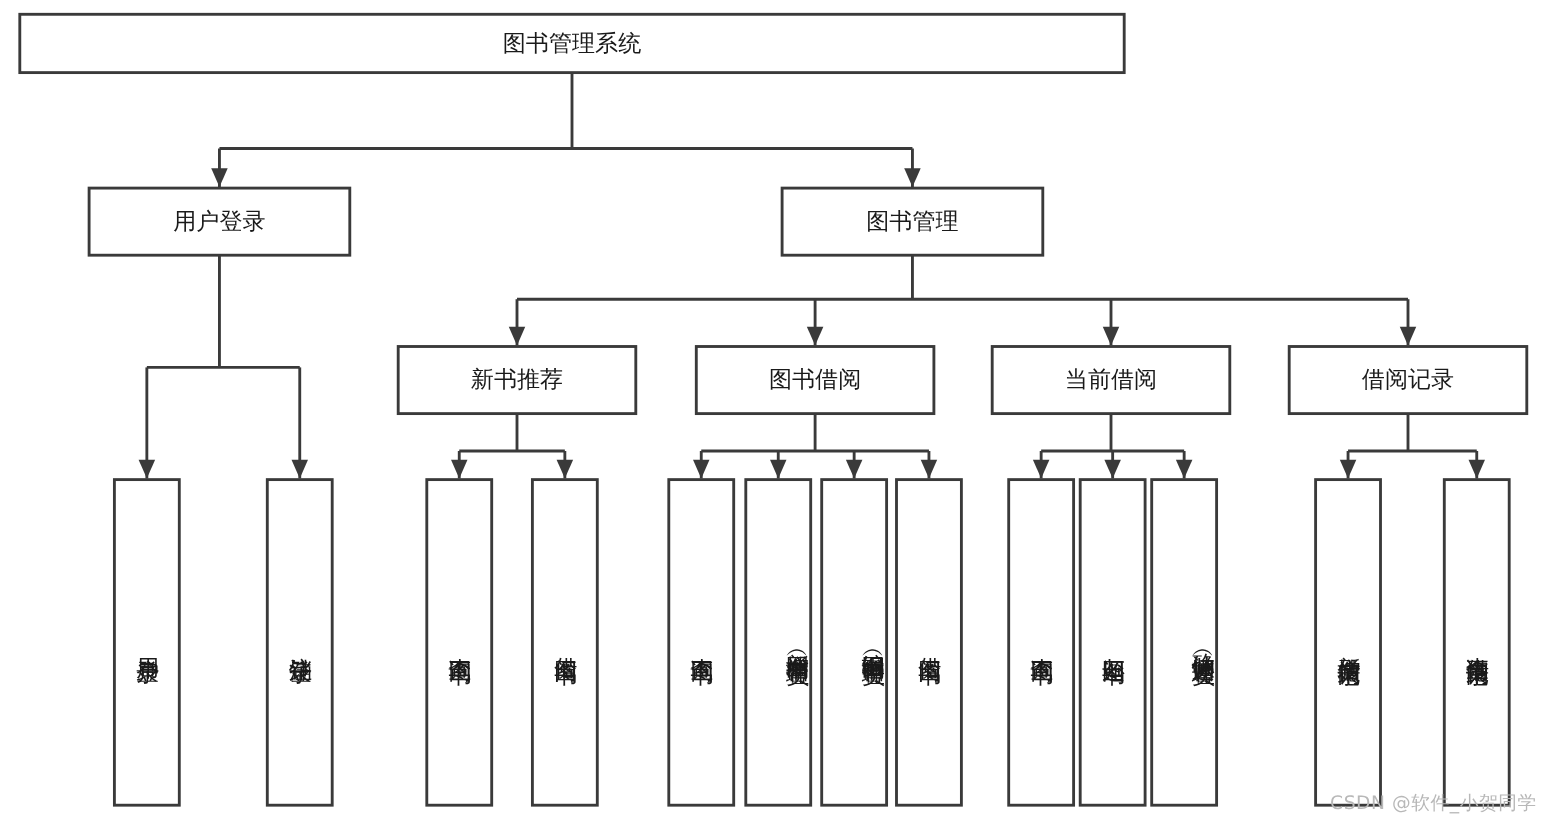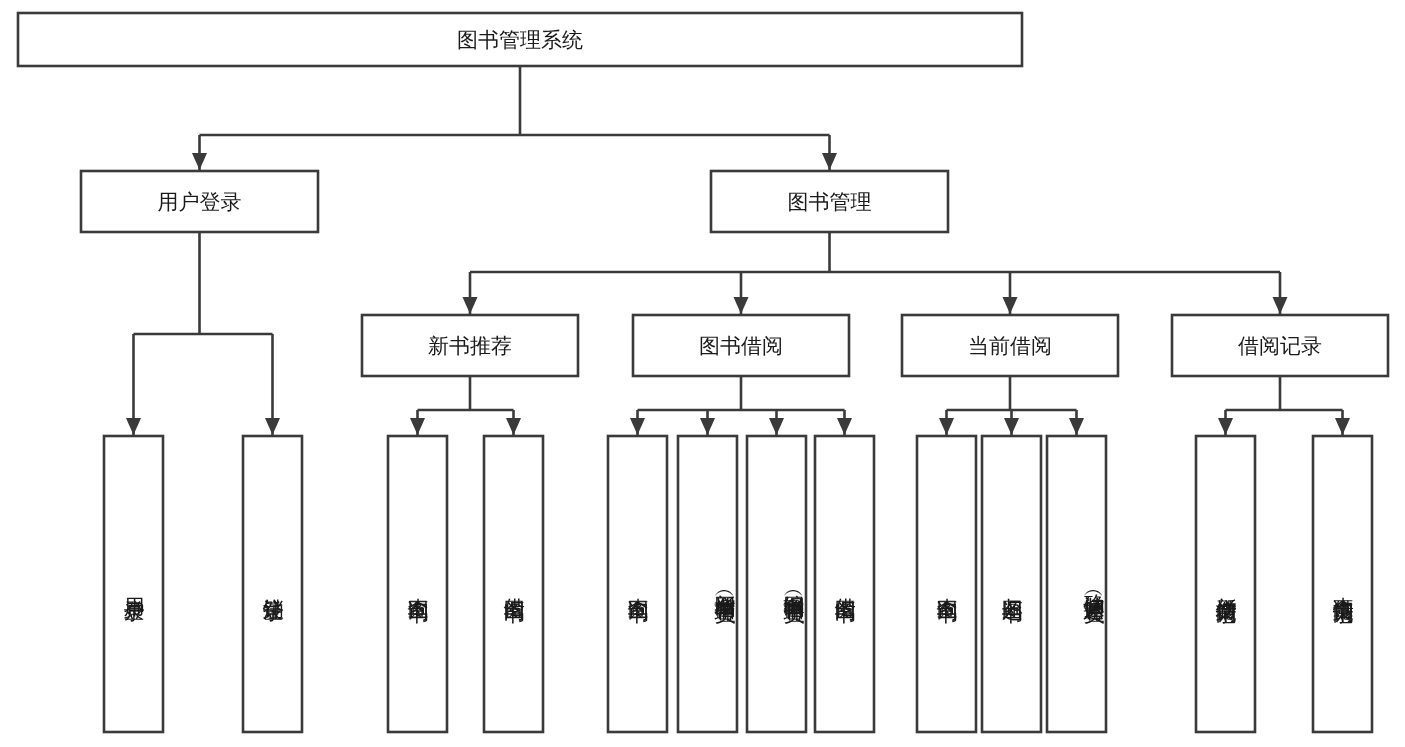--- a/index.html
+++ b/index.html
@@ -242,13 +242,14 @@
         <span>确认归还（管理员）</span>
       </div>
       <div class="leaf-wrap" style="left: 1196px; top: 444px; width: 59px; height: 280px; align-items: center; justify-content: center;">
         <span>新增借阅记录</span>
       </div>
       <div class="leaf-wrap" style="left: 1313px; top: 444px; width: 59px; height: 280px; align-items: center; justify-content: center;">
         <span>查询借阅记录</span>
       </div>
     </div>
 
+  <div class="watermark">CSDN @软件_小贺同学</div>
 </div>
 
 </body></html>

